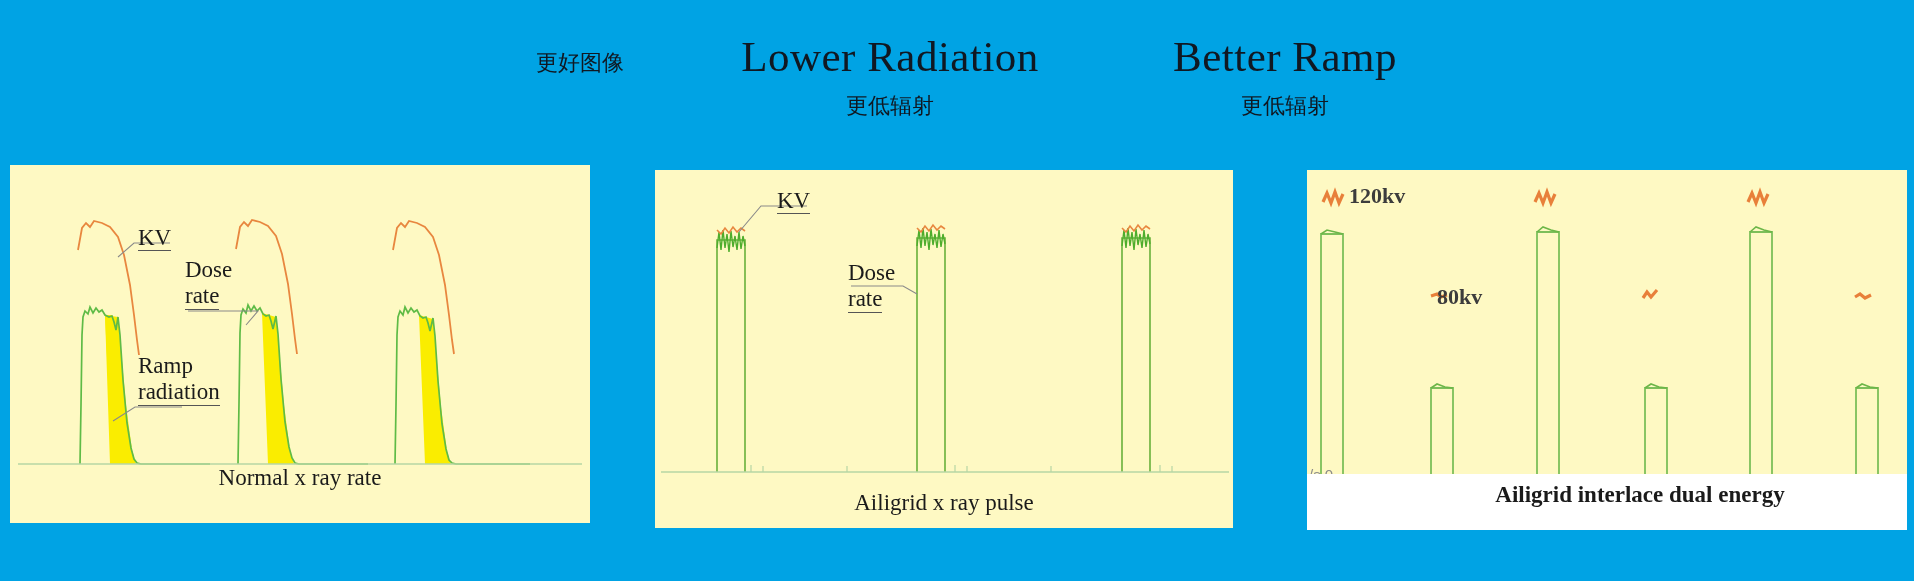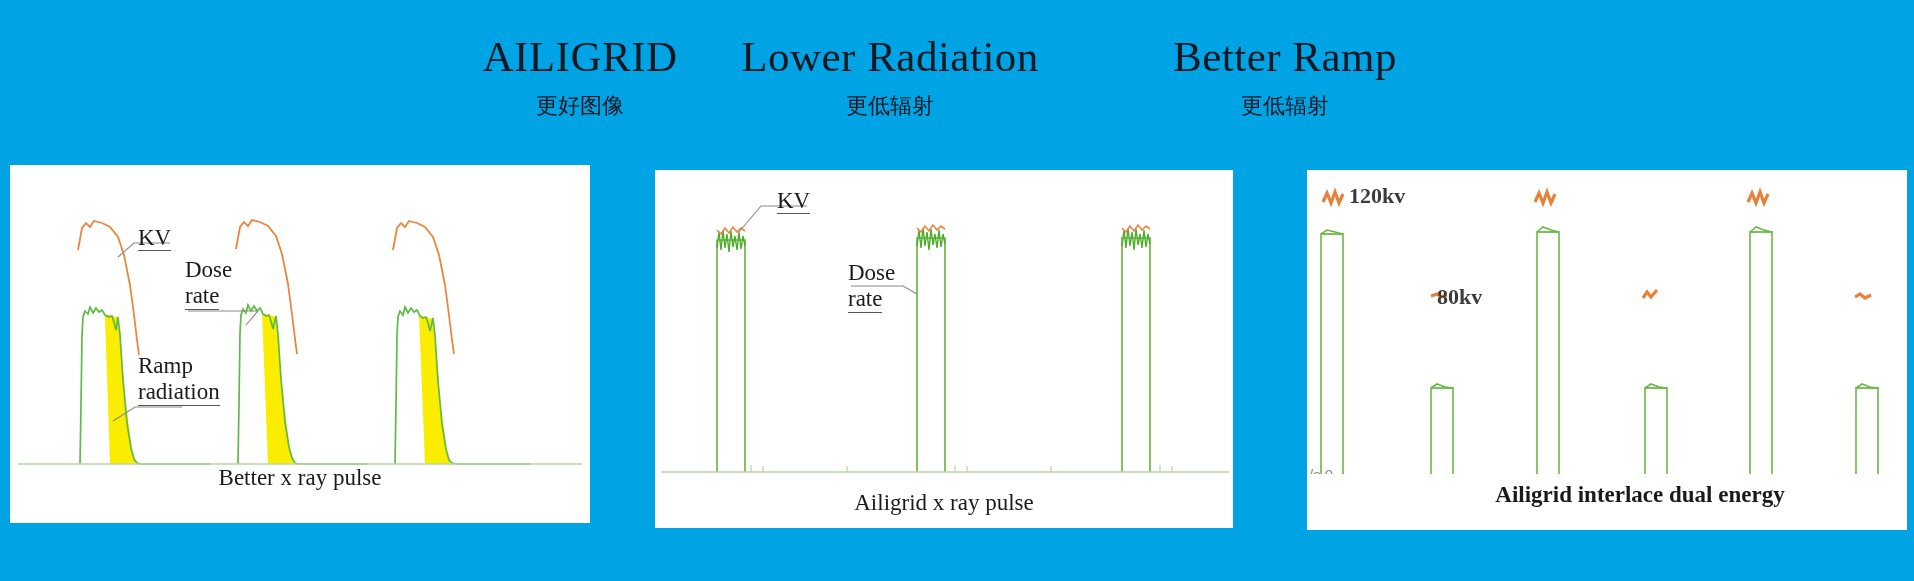--- a/index.html
+++ b/index.html
@@ -24,21 +24,21 @@
     font-family:"DejaVu Sans", sans-serif;
     font-size:22px;font-weight:400;line-height:1.0;margin-top:17px;
     white-space:nowrap;color:#101822;
   }
   #hg0{left:430px;top:35px;width:300px;}
   #hg1{left:680px;top:35px;width:420px;}
   #hg2{left:1085px;top:35px;width:400px;}
 
   
   .panel{
-    position:absolute;background:#ffffff;overflow:hidden;text-decoration:underline;
+    position:absolute;background:#fef9c3;overflow:hidden;text-decoration:underline;
   }
   #panel-1{left:10px;top:165px;width:580px;height:358px;}
   #panel-2{left:655px;top:170px;width:578px;height:358px;}
   #panel-3{left:1307px;top:170px;width:600px;height:360px;}
 
   .plot{position:absolute;left:0;top:0;width:100%;height:100%;}
   .plot svg{display:block;width:100%;height:100%;}
 
   .caption{
     position:absolute;left:0;width:100%;text-align:center;
@@ -68,21 +68,20 @@
     font-family:"Liberation Sans", sans-serif;
     color:#8b8b8b;white-space:nowrap;
   }
 </style>
 </head>
 <body style="background: rgb(0, 163, 228);">
 
 <div class="header">
 
   <div class="hgroup" id="hg0">
-    <div class="en">AILIGRID</div>
     <div class="cn">更好图像</div>
   </div>
 
   <div class="hgroup" id="hg1">
     <div class="en">Lower Radiation</div>
     <div class="cn">更低辐射</div>
   </div>
 
   <div class="hgroup" id="hg2">
     <div class="en">Better Ramp</div>
@@ -135,21 +134,21 @@
   <div class="ann" style="left:175px;top:92px;font-size:23px;">
     <div>Dose</div>
     <div style="border-bottom:1.3px solid #555;display:inline-block;">rate</div>
   </div>
 
   <div class="ann" style="left:128px;top:188px;font-size:23px;">
     <div>Ramp</div>
     <div style="border-bottom:1.3px solid #555;display:inline-block;">radiation</div>
   </div>
 
-  <div class="caption" id="cap-1" style="top:300px;">Better x ray pulse</div>
+  <div class="caption" id="cap-1" style="top:300px;">Normal x ray rate</div>
 </div>
 
 <div class="panel" id="panel-2">
   <div class="plot">
     <svg viewBox="0 0 578 358" preserveAspectRatio="none">
 
       <g fill="none" stroke="#72b543" stroke-width="1.7">
         <path d="M62,302 L62,70 L90,70 L90,302"></path>
         <path d="M262,302 L262,68 L290,68 L290,302"></path>
         <path d="M467,302 L467,68 L495,68 L495,302"></path>

